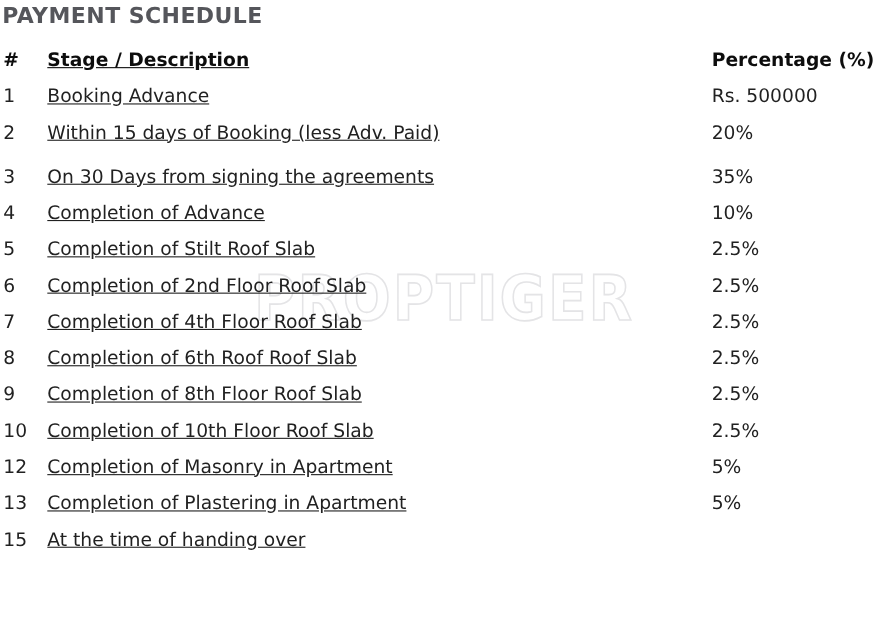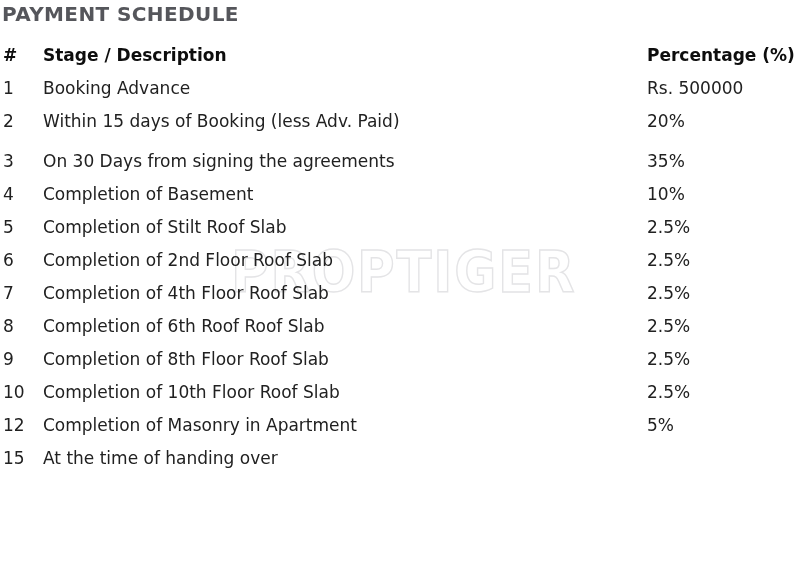--- a/index.html
+++ b/index.html
@@ -66,21 +66,21 @@
     font-size: 17px;
     font-weight: bold;
     color: #0d0d0d;
   }
   table.schedule td {
     font-size: 17px;
     font-weight: normal;
     color: #212121;
   }
   .cell-num   { padding-left: 3px; }
-  .cell-stage { padding-left: 1px; }
+  .cell-stage { padding-left: 1px; text-decoration: underline; }
   .cell-pct   { padding-left: 2px; }
   
   tbody tr:nth-child(2) td { height: 40px; padding-bottom: 7px; }
 </style>
 </head>
 <body>
 
 <div class="page">
 
   <div class="watermark">PROPTIGER</div>
@@ -113,21 +113,21 @@
     <td class="cell-stage">Within 15 days of Booking (less Adv. Paid)</td>
     <td class="cell-pct">20%</td>
   </tr>
           <tr>
     <td class="cell-num">3</td>
     <td class="cell-stage">On 30 Days from signing the agreements</td>
     <td class="cell-pct">35%</td>
   </tr>
           <tr>
     <td class="cell-num">4</td>
-    <td class="cell-stage">Completion of Basement</td>
+    <td class="cell-stage">Completion of Advance</td>
     <td class="cell-pct">10%</td>
   </tr>
           <tr>
     <td class="cell-num">5</td>
     <td class="cell-stage">Completion of Stilt Roof Slab</td>
     <td class="cell-pct">2.5%</td>
   </tr>
           <tr>
     <td class="cell-num">6</td>
     <td class="cell-stage">Completion of 2nd Floor Roof Slab</td>
@@ -152,20 +152,25 @@
     <td class="cell-num">10</td>
     <td class="cell-stage">Completion of 10th Floor Roof Slab</td>
     <td class="cell-pct">2.5%</td>
   </tr>
           <tr>
     <td class="cell-num">12</td>
     <td class="cell-stage">Completion of Masonry in Apartment</td>
     <td class="cell-pct">5%</td>
   </tr>
           <tr>
+    <td class="cell-num">13</td>
+    <td class="cell-stage">Completion of Plastering in Apartment</td>
+    <td class="cell-pct">5%</td>
+  </tr>
+          <tr>
     <td class="cell-num">15</td>
     <td class="cell-stage">At the time of handing over</td>
     <td class="cell-pct"></td>
   </tr>
         </tbody>
     </table>
 
   </div>
 </div>
 

